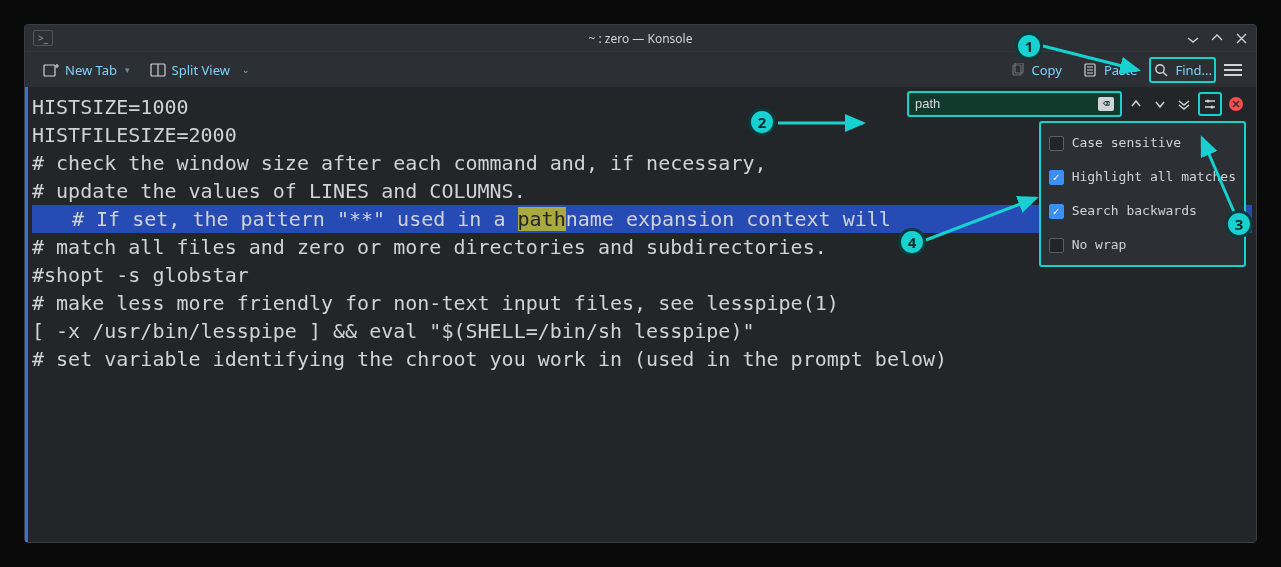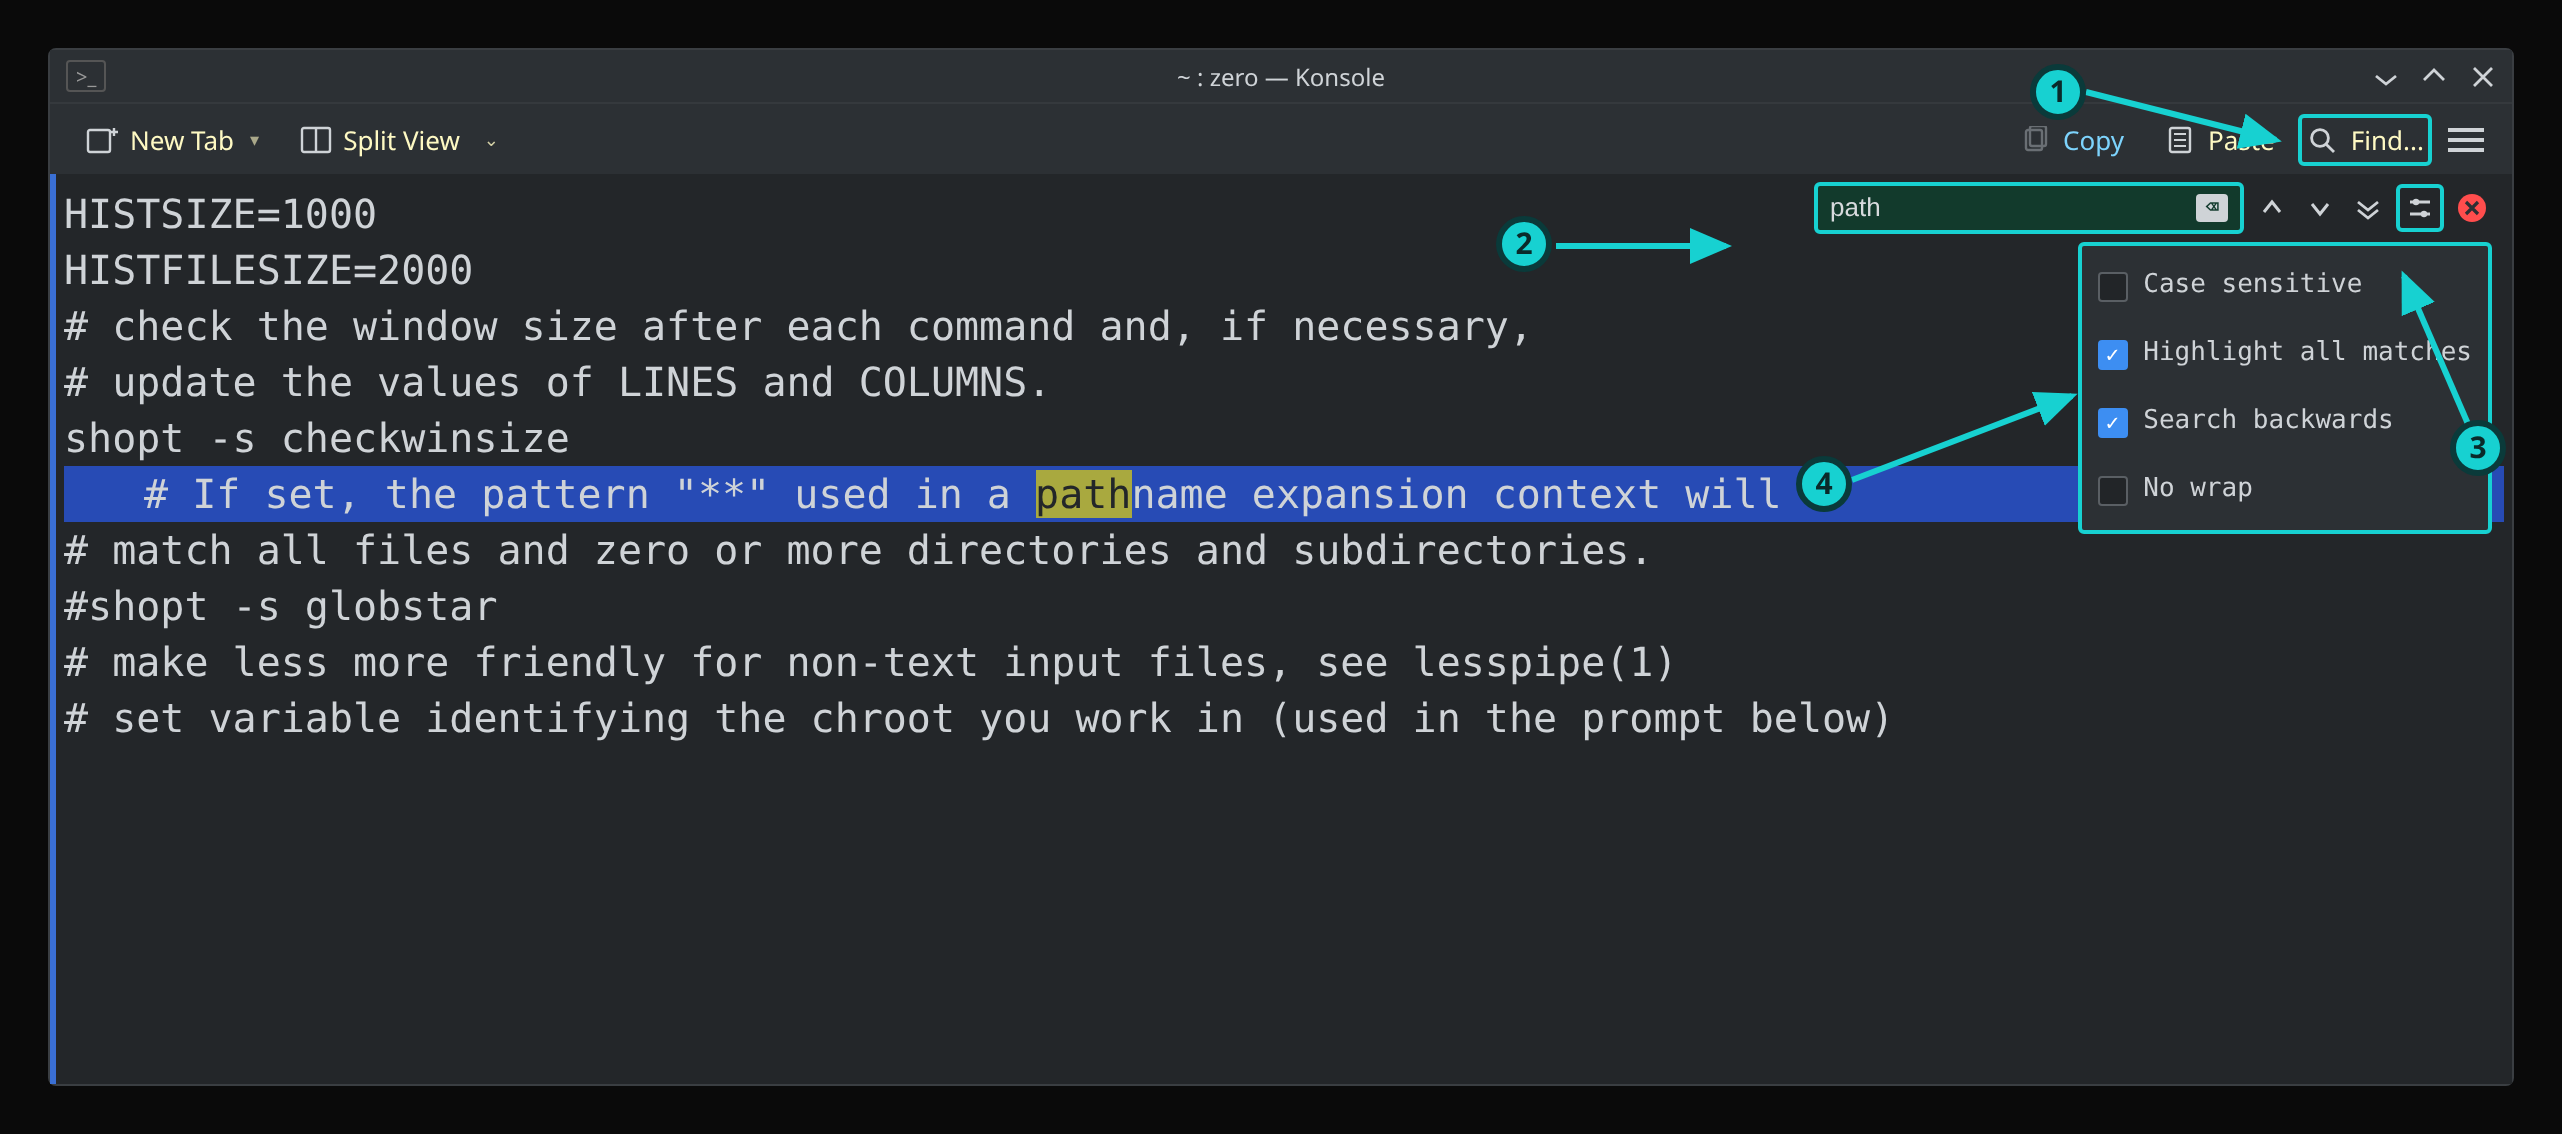--- a/index.html
+++ b/index.html
@@ -42,21 +42,21 @@
     height: 36px;
     background: #2c3034;
     display: flex;
     align-items: center;
     padding: 0 10px;
     gap: 4px;
     border-top:1px solid #35393d;
   }
   .tb-btn {
     display:flex; align-items:center; gap:6px;
-    padding: 4px 8px; font-size:13px; color:#fef9c3;
+    padding: 4px 8px; font-size:13px; color:#7dd3fc;
     border-radius:3px;
   }
   .tb-btn.disabled { color:#7dd3fc; }
   .tb-btn .icn { width:16px; height:16px; display:flex; align-items:center; justify-content:center;}
   .tb-spacer { flex:1; }
   .find-outline { border: 2px solid #17d1d1; border-radius:3px; padding: 2px 2px; }
   .burger { width:18px; display:flex; flex-direction:column; gap:3px;}
   .burger div{height:2px; background:#cfd3d7;}
   
   .term {
@@ -209,27 +209,27 @@
         </div>
     </div>
   </div>
 
   <div class="term">
     <div class="line">HISTSIZE=1000</div>
     <div class="line">HISTFILESIZE=2000</div>
     <div class="line"></div>
     <div class="line"># check the window size after each command and, if necessary,</div>
     <div class="line"># update the values of LINES and COLUMNS.</div>
-    <div class="line">shopt -s checkwinsize</div>
     <div class="line"></div>
     <div class="line"><span class="sel-line"><span class="sel-rest"># If set, the pattern "**" used in a </span><span class="hl">path</span><span class="sel-rest">name expansion context will </span></span></div>
     <div class="line"># match all files and zero or more directories and subdirectories.</div>
     <div class="line">#shopt -s globstar</div>
     <div class="line"></div>
     <div class="line"># make less more friendly for non-text input files, see lesspipe(1)</div>
+    <div class="line">[ -x /usr/bin/lesspipe ] &amp;&amp; eval "$(SHELL=/bin/sh lesspipe)"</div>
     <div class="line"></div>
     <div class="line"># set variable identifying the chroot you work in (used in the prompt below)</div>
 
     <div class="searchbar">
       <div class="search-input-wrap">
         <span class="txt" placeholder="Find">path</span>
         <span class="clear-x">⌫</span>
       </div>
       <span class="sbtn">
         <svg width="12" height="12" viewBox="0 0 12 12">

